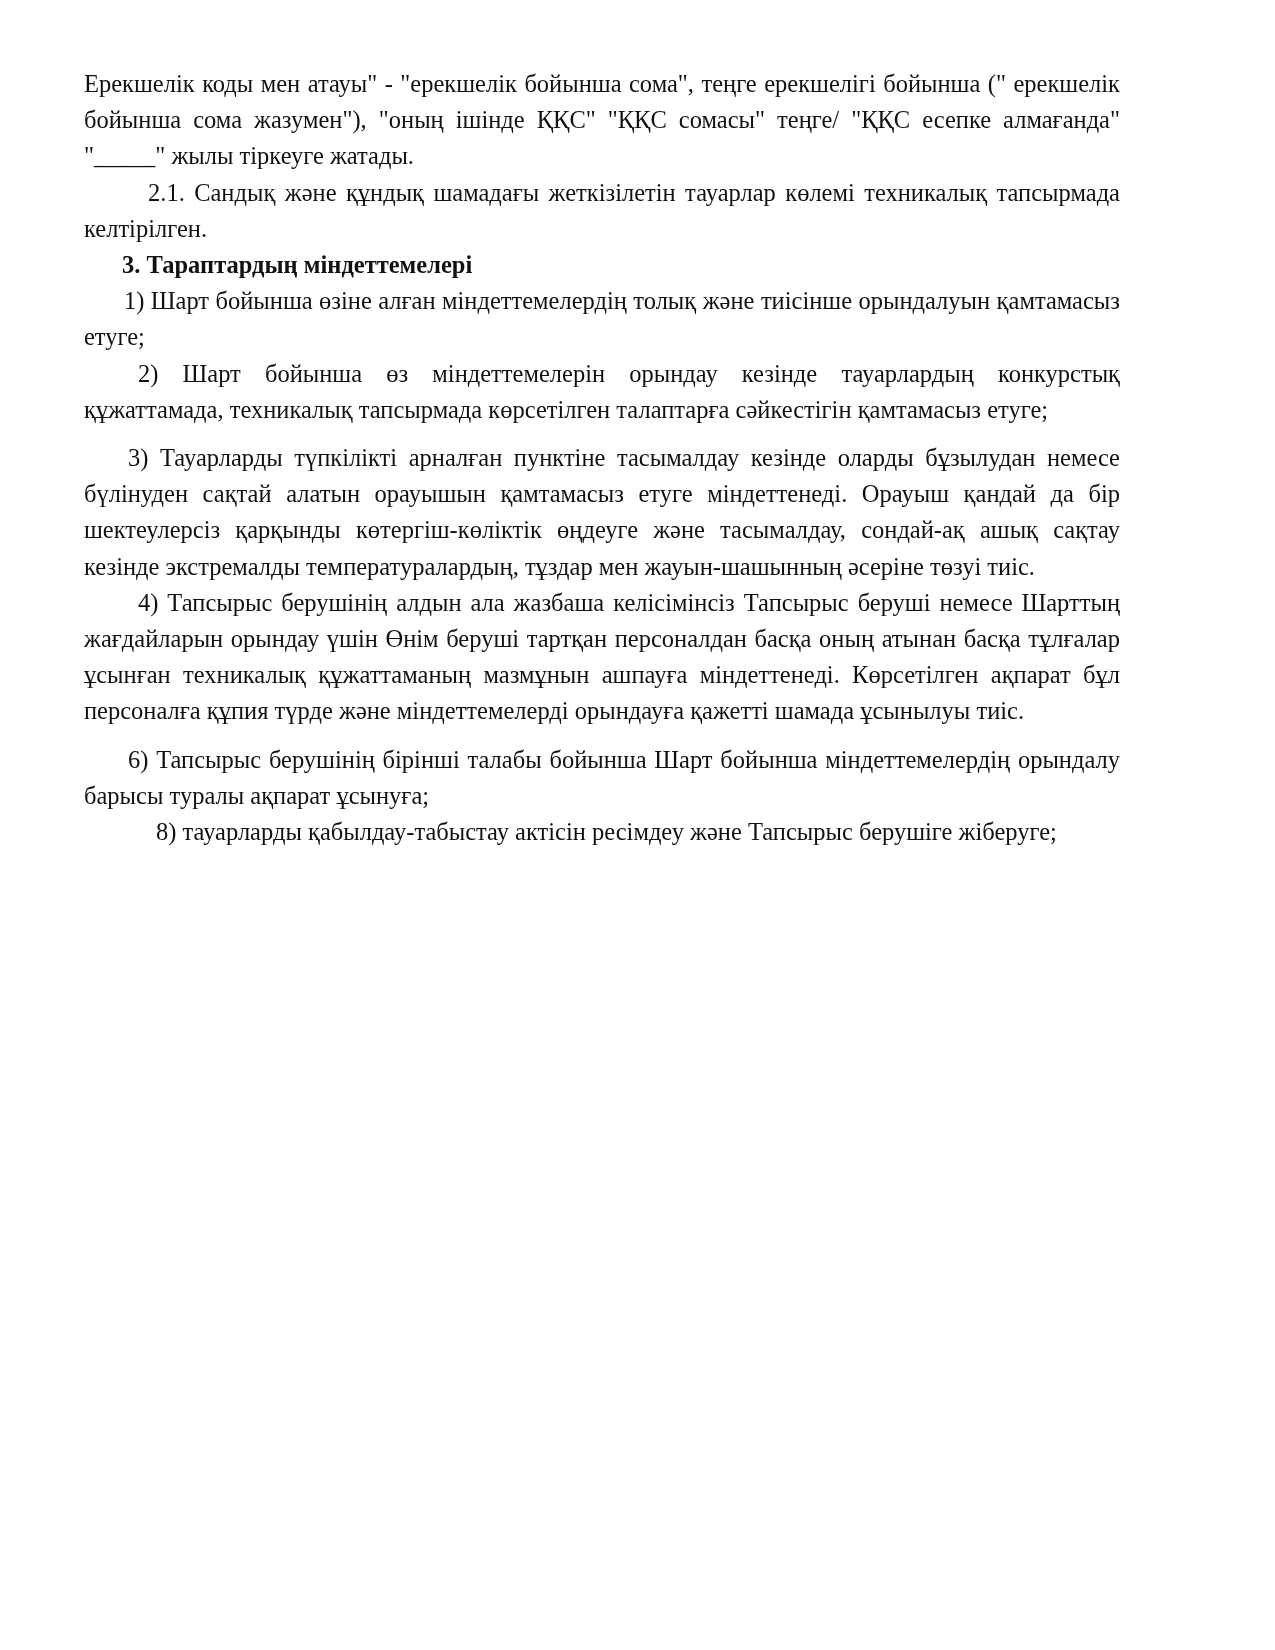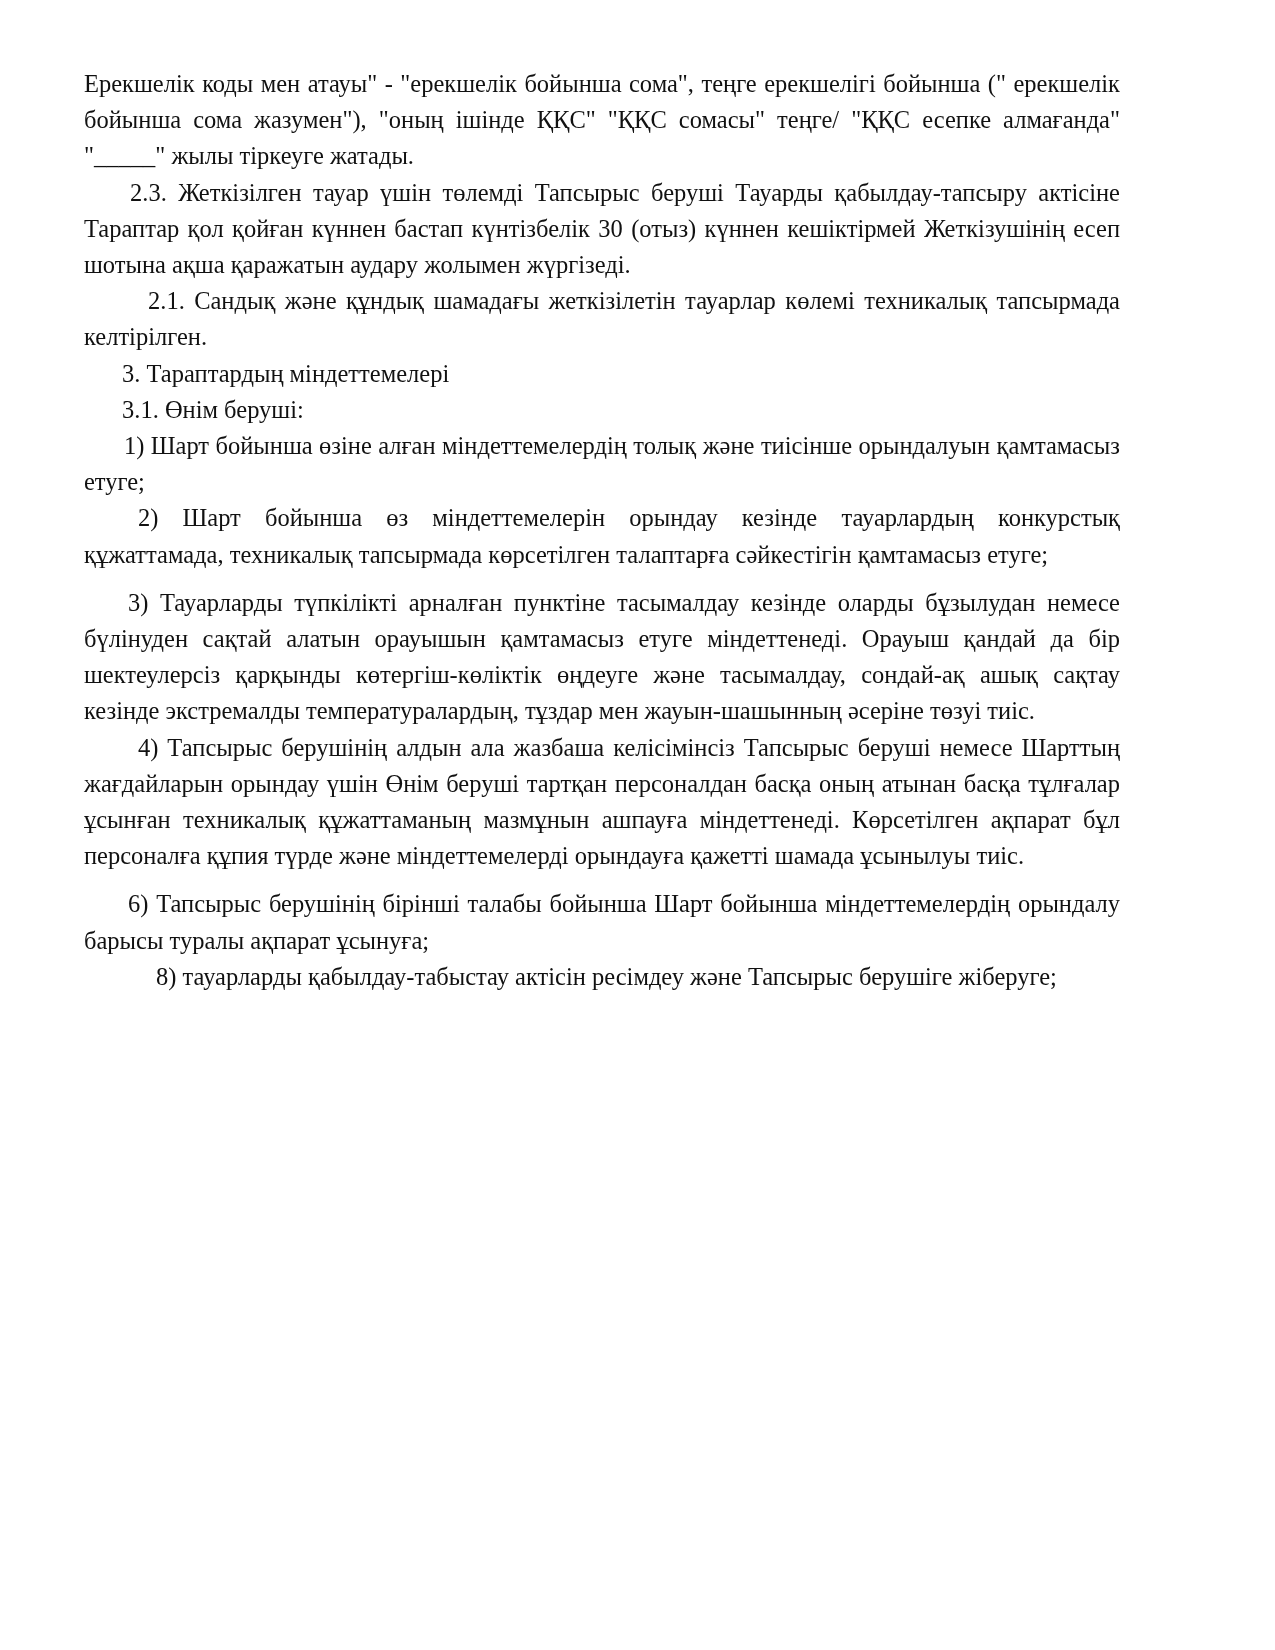--- a/index.html
+++ b/index.html
@@ -15,34 +15,32 @@
       color: #111111;
     }
     .p { margin: 0; text-align: justify; }
     .ind1 { text-indent: 46px; }
     .ind2 { text-indent: 64px; }
     .ind3 { text-indent: 72px; }
     .ind4 { text-indent: 40px; }
     .ind6 { text-indent: 54px; }
     .ind8 { text-indent: 44px; margin-top: 12px; }
     .ind9 { text-indent: 74px; }
-    .head { text-indent: 38px; font-weight: normal; }
+    .head { text-indent: 38px; font-weight: bold; }
     .sub { text-indent: 38px; }
   </style>
 </head>
 <body>
 
 <div class="page">
   <p class="p"><span>Ерекшелік коды мен атауы" - "ерекшелік бойынша сома", теңге ерекшелігі бойынша (" ерекшелік бойынша сома жазумен"), "оның ішінде ҚҚС" "ҚҚС сомасы" теңге/ "ҚҚС есепке алмағанда" "</span><span>_____</span><span>" жылы тіркеуге жатады.</span></p>
 
-  <p class="p ind1">2.3. Жеткізілген тауар үшін төлемді Тапсырыс беруші Тауарды қабылдау-тапсыру актісіне Тараптар қол қойған күннен бастап күнтізбелік 30 (отыз) күннен кешіктірмей Жеткізушінің есеп шотына ақша қаражатын аудару жолымен жүргізеді.</p>
   <p class="p ind2">2.1. Сандық және құндық шамадағы жеткізілетін тауарлар көлемі техникалық тапсырмада келтірілген.</p>
 
   <p class="p head">3. Тараптардың міндеттемелері</p>
-  <p class="p sub">3.1. Өнім беруші:</p>
 
   <p class="p ind4">1) Шарт бойынша өзіне алған міндеттемелердің толық және тиісінше орындалуын қамтамасыз етуге;</p>
   <p class="p ind6">2) Шарт бойынша өз міндеттемелерін орындау кезінде тауарлардың конкурстық құжаттамада, техникалық тапсырмада көрсетілген талаптарға сәйкестігін қамтамасыз етуге;</p>
   <p class="p ind8">3) Тауарларды түпкілікті арналған пунктіне тасымалдау кезінде оларды бұзылудан немесе бүлінуден сақтай алатын орауышын қамтамасыз етуге міндеттенеді. Орауыш қандай да бір шектеулерсіз қарқынды көтергіш-көліктік өңдеуге және тасымалдау, сондай-ақ ашық сақтау кезінде экстремалды температуралардың, тұздар мен жауын-шашынның әсеріне төзуі тиіс.</p>
   <p class="p ind6">4) Тапсырыс берушінің алдын ала жазбаша келісімінсіз Тапсырыс беруші немесе Шарттың жағдайларын орындау үшін Өнім беруші тартқан персоналдан басқа оның атынан басқа тұлғалар ұсынған техникалық құжаттаманың мазмұнын ашпауға міндеттенеді. Көрсетілген ақпарат бұл персоналға құпия түрде және міндеттемелерді орындауға қажетті шамада ұсынылуы тиіс.</p>
   <p class="p ind8">6) Тапсырыс берушінің бірінші талабы бойынша Шарт бойынша міндеттемелердің орындалу барысы туралы ақпарат ұсынуға;</p>
   <p class="p ind3">8) тауарларды қабылдау-табыстау актісін ресімдеу және Тапсырыс берушіге жіберуге;</p>
 </div>
 
 </body></html>

